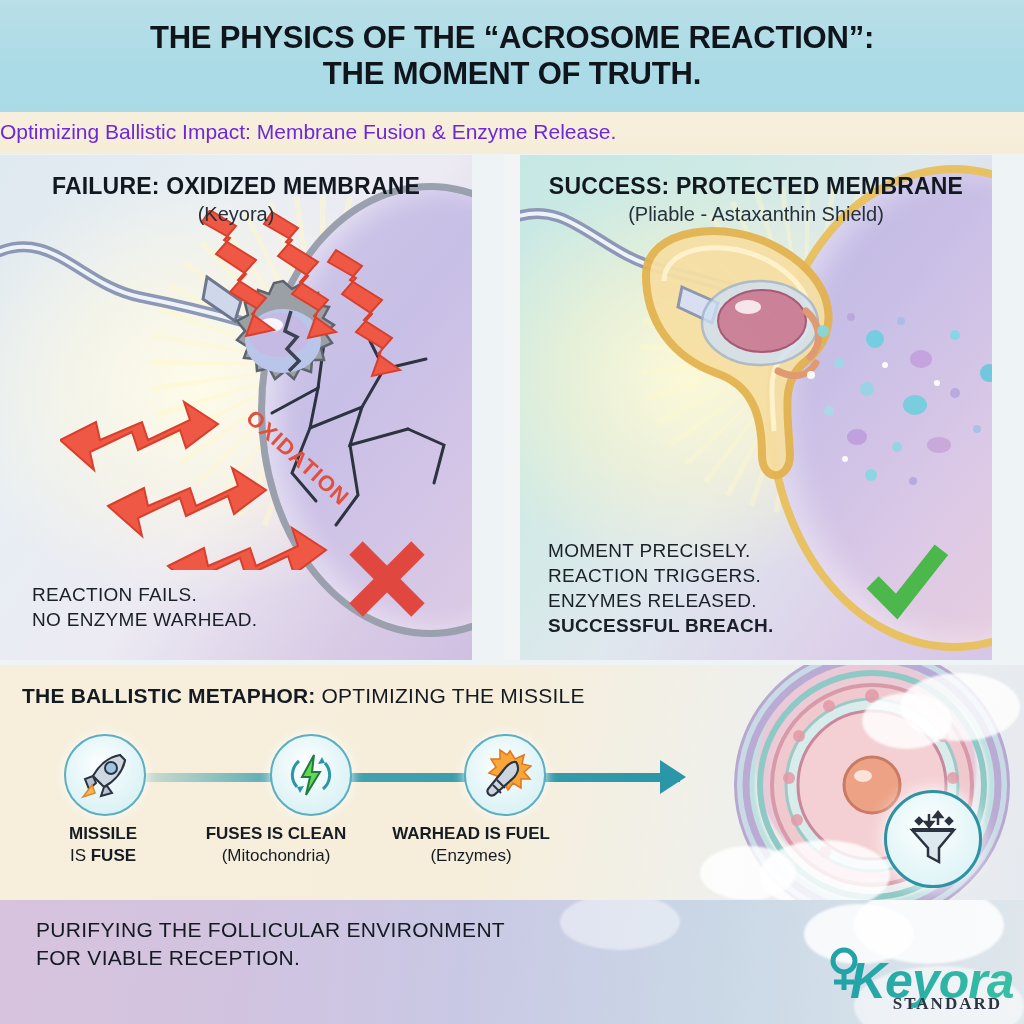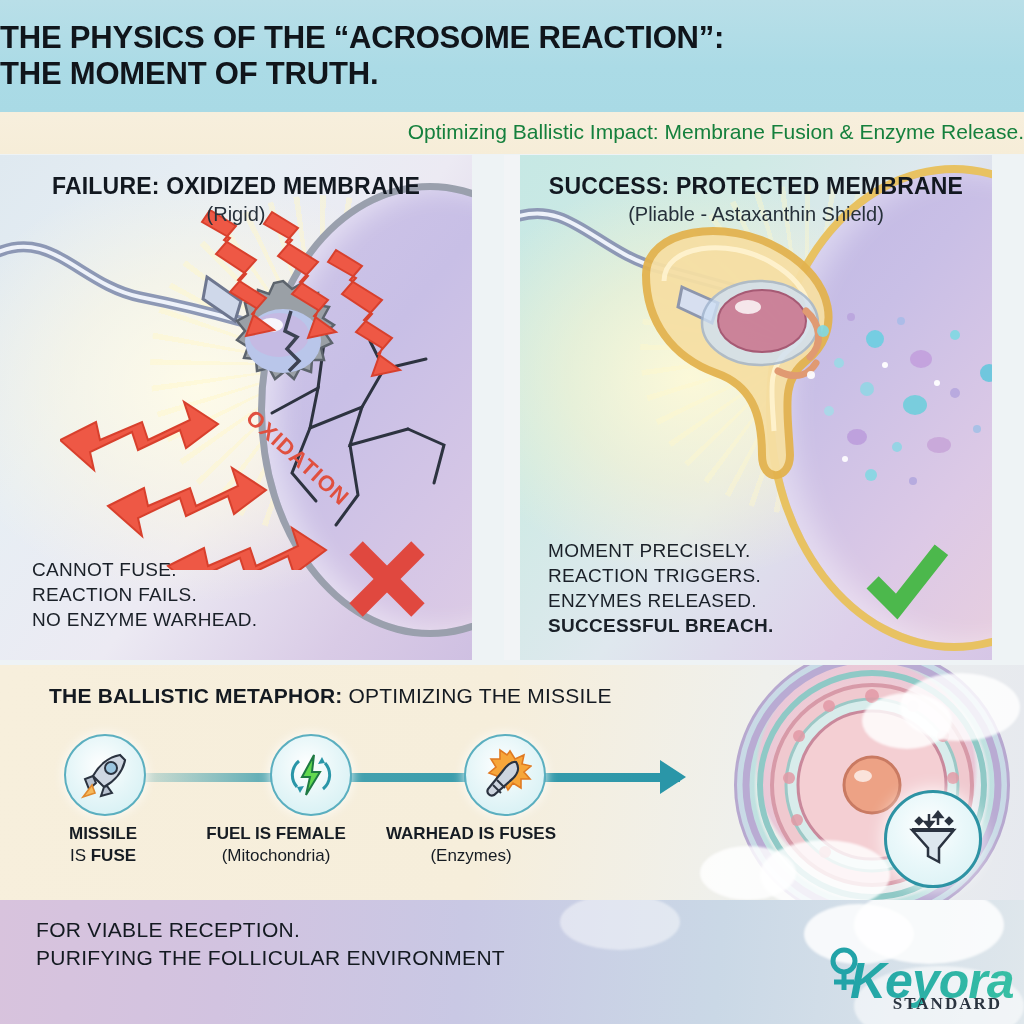--- a/index.html
+++ b/index.html
@@ -9,31 +9,31 @@
     background:#eef3f5;
   }
   .poster{position:relative;width:1024px;height:1024px;overflow:hidden;}
 
   
   .header{
     position:absolute;left:0;top:0;width:1024px;height:112px;
     background:linear-gradient(180deg,#b9dfe8 0%,#abdbe6 60%,#a9dae5 100%);
   }
   .title{
-    position:absolute;left:0;top:20px;width:1024px;
+    position:absolute;left:0;top:20px;width:1024px;text-align:center;
     font-weight:bold;font-size:31px;line-height:36px;color:#10151b;
     letter-spacing:-0.2px;
   }
   .subbar{
     position:absolute;left:0;top:112px;width:1024px;height:42px;
     background:linear-gradient(180deg,#f7efdd 0%,#f6edd8 100%);
   }
   .subtitle{
-    position:absolute;left:0;top:120px;width:1024px;text-align:right;
-    font-size:21px;color:#15803d;
+    position:absolute;left:0;top:120px;width:1024px;text-align:left;
+    font-size:21px;color:#6d28d9;
   }
 
   
   .panels{position:absolute;left:0;top:155px;width:1024px;height:505px;}
   .panel{position:absolute;top:0;width:472px;height:505px;overflow:hidden;}
   .panel.left{left:0;background:
       radial-gradient(ellipse 360px 300px at 42% 46%, rgba(255,252,232,.95) 0%, rgba(253,248,226,.55) 38%, rgba(233,240,246,0) 72%),
       linear-gradient(125deg,#dfe9f0 0%,#e7eef4 30%,#eceaf3 55%,#d9cbe6 82%,#cfc0e2 100%);}
   .panel.right{left:520px;background:
       radial-gradient(ellipse 340px 290px at 36% 44%, rgba(255,250,215,.92) 0%, rgba(253,246,205,.5) 36%, rgba(205,236,233,0) 70%),
@@ -84,21 +84,21 @@
     color:#e0503f;font-weight:bold;font-size:22px;letter-spacing:1px;
   }
 
   
   .ballistic{
     position:absolute;left:0;top:665px;width:1024px;height:235px;
     background:linear-gradient(100deg,#f7efdc 0%,#f6eedb 48%,#eff0ec 72%,#e6e9ef 100%);
     overflow:hidden;
   }
   .ball-title{
-    position:absolute;left:49px;top:684px;font-size:21px;color:#141a21;letter-spacing:.2px;
+    position:absolute;left:22px;top:684px;font-size:21px;color:#141a21;letter-spacing:.2px;
   }
   .ball-title .b{font-weight:bold;}
 
   .steps{position:absolute;left:0;top:665px;width:700px;height:235px;}
   .icon-circle{
     position:absolute;width:78px;height:78px;border-radius:50%;
     background:radial-gradient(circle at 45% 38%,#ffffff 0%,#e6f6f8 48%,#cfeef2 100%);
     border:2.5px solid #5bafc0;
     box-shadow:0 0 12px rgba(255,255,255,.9);
     display:flex;align-items:center;justify-content:center;
@@ -208,25 +208,24 @@
           <path d="M150 0 L176 16 L164 30 L196 50 L178 70 L206 88 L192 104 L214 120 L186 126 L196 98 L170 82 L186 64 L156 44 L170 28 L142 12 Z"></path>
           <path d="M212 2 L238 18 L226 32 L258 52 L240 72 L268 90 L254 106 L276 122 L248 128 L258 100 L232 84 L248 66 L218 46 L232 30 L204 14 Z"></path>
           <path d="M276 40 L302 56 L290 70 L322 90 L304 110 L332 128 L318 144 L340 160 L312 166 L322 138 L296 122 L312 104 L282 84 L296 68 L268 52 Z"></path>
           <path d="M0 230 L36 212 L40 230 L82 212 L88 230 L130 210 L124 192 L158 214 L126 238 L120 220 L78 240 L72 222 L30 242 L34 260 Z"></path>
           <path d="M48 296 L84 278 L88 296 L130 278 L136 296 L178 276 L172 258 L206 280 L174 304 L168 286 L126 306 L120 288 L78 308 L82 326 Z"></path>
           <path d="M108 356 L144 338 L148 356 L190 338 L196 356 L238 336 L232 318 L266 340 L234 364 L228 346 L186 366 L180 348 L138 368 L142 386 Z"></path>
         </g>
       </svg>
 
       <div class="p-title">FAILURE: OXIDIZED MEMBRANE</div>
-      <div class="p-sub">(Rigid)</div>
+      <div class="p-sub">(Keyora)</div>
       <div class="oxlabel">OXIDATION</div>
 
       <div class="stat">
-        <div>CANNOT FUSE.</div>
         <div>REACTION FAILS.</div>
         <div>NO ENZYME WARHEAD.</div>
       </div>
 
       <svg class="mark" viewBox="0 0 100 100">
         <g stroke="#e0483f" stroke-width="22" stroke-linecap="butt">
           <line x1="14" y1="14" x2="86" y2="86"></line>
           <line x1="86" y1="14" x2="14" y2="86"></line>
         </g>
       </svg>
@@ -375,51 +374,51 @@
     <div class="icon-circle" style="left:270px;top:69px;">
       <svg width="52" height="52" viewBox="0 0 52 52">
         <path d="M40 14 A 18 18 0 0 1 38 40" fill="none" stroke="#2a96a8" stroke-width="3"></path>
         <path d="M12 38 A 18 18 0 0 1 14 12" fill="none" stroke="#2a96a8" stroke-width="3"></path>
         <path d="M40 14 l-7 1 l4 -7 Z" fill="#2a96a8"></path>
         <path d="M12 38 l7 -1 l-4 7 Z" fill="#2a96a8"></path>
         <path d="M29 6 L17 28 L25 28 L21 46 L35 23 L27 23 Z" fill="#62d84f" stroke="#1f7a43" stroke-width="2"></path>
       </svg>
     </div>
     <div class="steplabel" style="left:186px;top:158px;">
-      <div class="b">FUEL IS FEMALE</div>
+      <div class="b">FUSES IS CLEAN</div>
       <div><span>(Mitochondria)</span><span class="b"></span></div>
     </div>
 
     <div class="icon-circle" style="left:464px;top:69px;">
       <svg width="54" height="54" viewBox="0 0 54 54">
         <g transform="translate(32,20)">
           <path d="M0,-17 L5,-9 L14,-13 L12,-4 L21,-2 L14,4 L20,11 L11,11 L11,20 L3,15 L-2,22
                    L-6,14 L-14,17 L-13,8 L-21,5 L-14,-1 L-19,-9 L-10,-9 L-10,-18 L-3,-13 Z" fill="#f7a63a" stroke="#e07a22" stroke-width="1.6"></path>
         </g>
         <path d="M38 14 C 42 20, 40 27, 32 33 L 16 47 C 12 49, 8 45, 10 41 L 24 24 C 29 17, 34 13, 38 14 Z" fill="#cdd5df" stroke="#2b3340" stroke-width="2.2"></path>
         <line x1="19" y1="32" x2="27" y2="40" stroke="#2b3340" stroke-width="2"></line>
         <line x1="15" y1="37" x2="23" y2="45" stroke="#2b3340" stroke-width="2"></line>
       </svg>
     </div>
     <div class="steplabel" style="left:381px;top:158px;">
-      <div class="b">WARHEAD IS FUSES</div>
+      <div class="b">WARHEAD IS FUEL</div>
       <div><span>(Enzymes)</span><span class="b"></span></div>
     </div>
   </div>
 
   <div class="footer">
     <div class="cloud" style="right:20px;top:-14px;width:150px;height:78px;"></div>
     <div class="cloud" style="right:110px;top:4px;width:110px;height:60px;"></div>
     <div class="cloud" style="right:0px;bottom:-22px;width:170px;height:80px;opacity:.7;"></div>
     <div class="cloud" style="left:560px;top:-6px;width:120px;height:56px;opacity:.55;"></div>
   </div>
 
   <div class="foot-text">
+    <div>PURIFYING THE FOLLICULAR ENVIRONMENT</div>
     <div>FOR VIABLE RECEPTION.</div>
-    <div>PURIFYING THE FOLLICULAR ENVIRONMENT</div>
   </div>
 
   <div class="logo">
     <svg width="46" height="52" viewBox="0 0 46 52" style="position:absolute;left:-4px;top:-6px;">
       <circle cx="22" cy="15" r="11" fill="none" stroke="#22a3a8" stroke-width="5"></circle>
       <line x1="22" y1="26" x2="22" y2="44" stroke="#22a3a8" stroke-width="5"></line>
       <line x1="12" y1="36" x2="32" y2="36" stroke="#22a3a8" stroke-width="5"></line>
     </svg>
     <div class="logo-word">Keyora</div>
     <div class="logo-sub">STANDARD</div>

